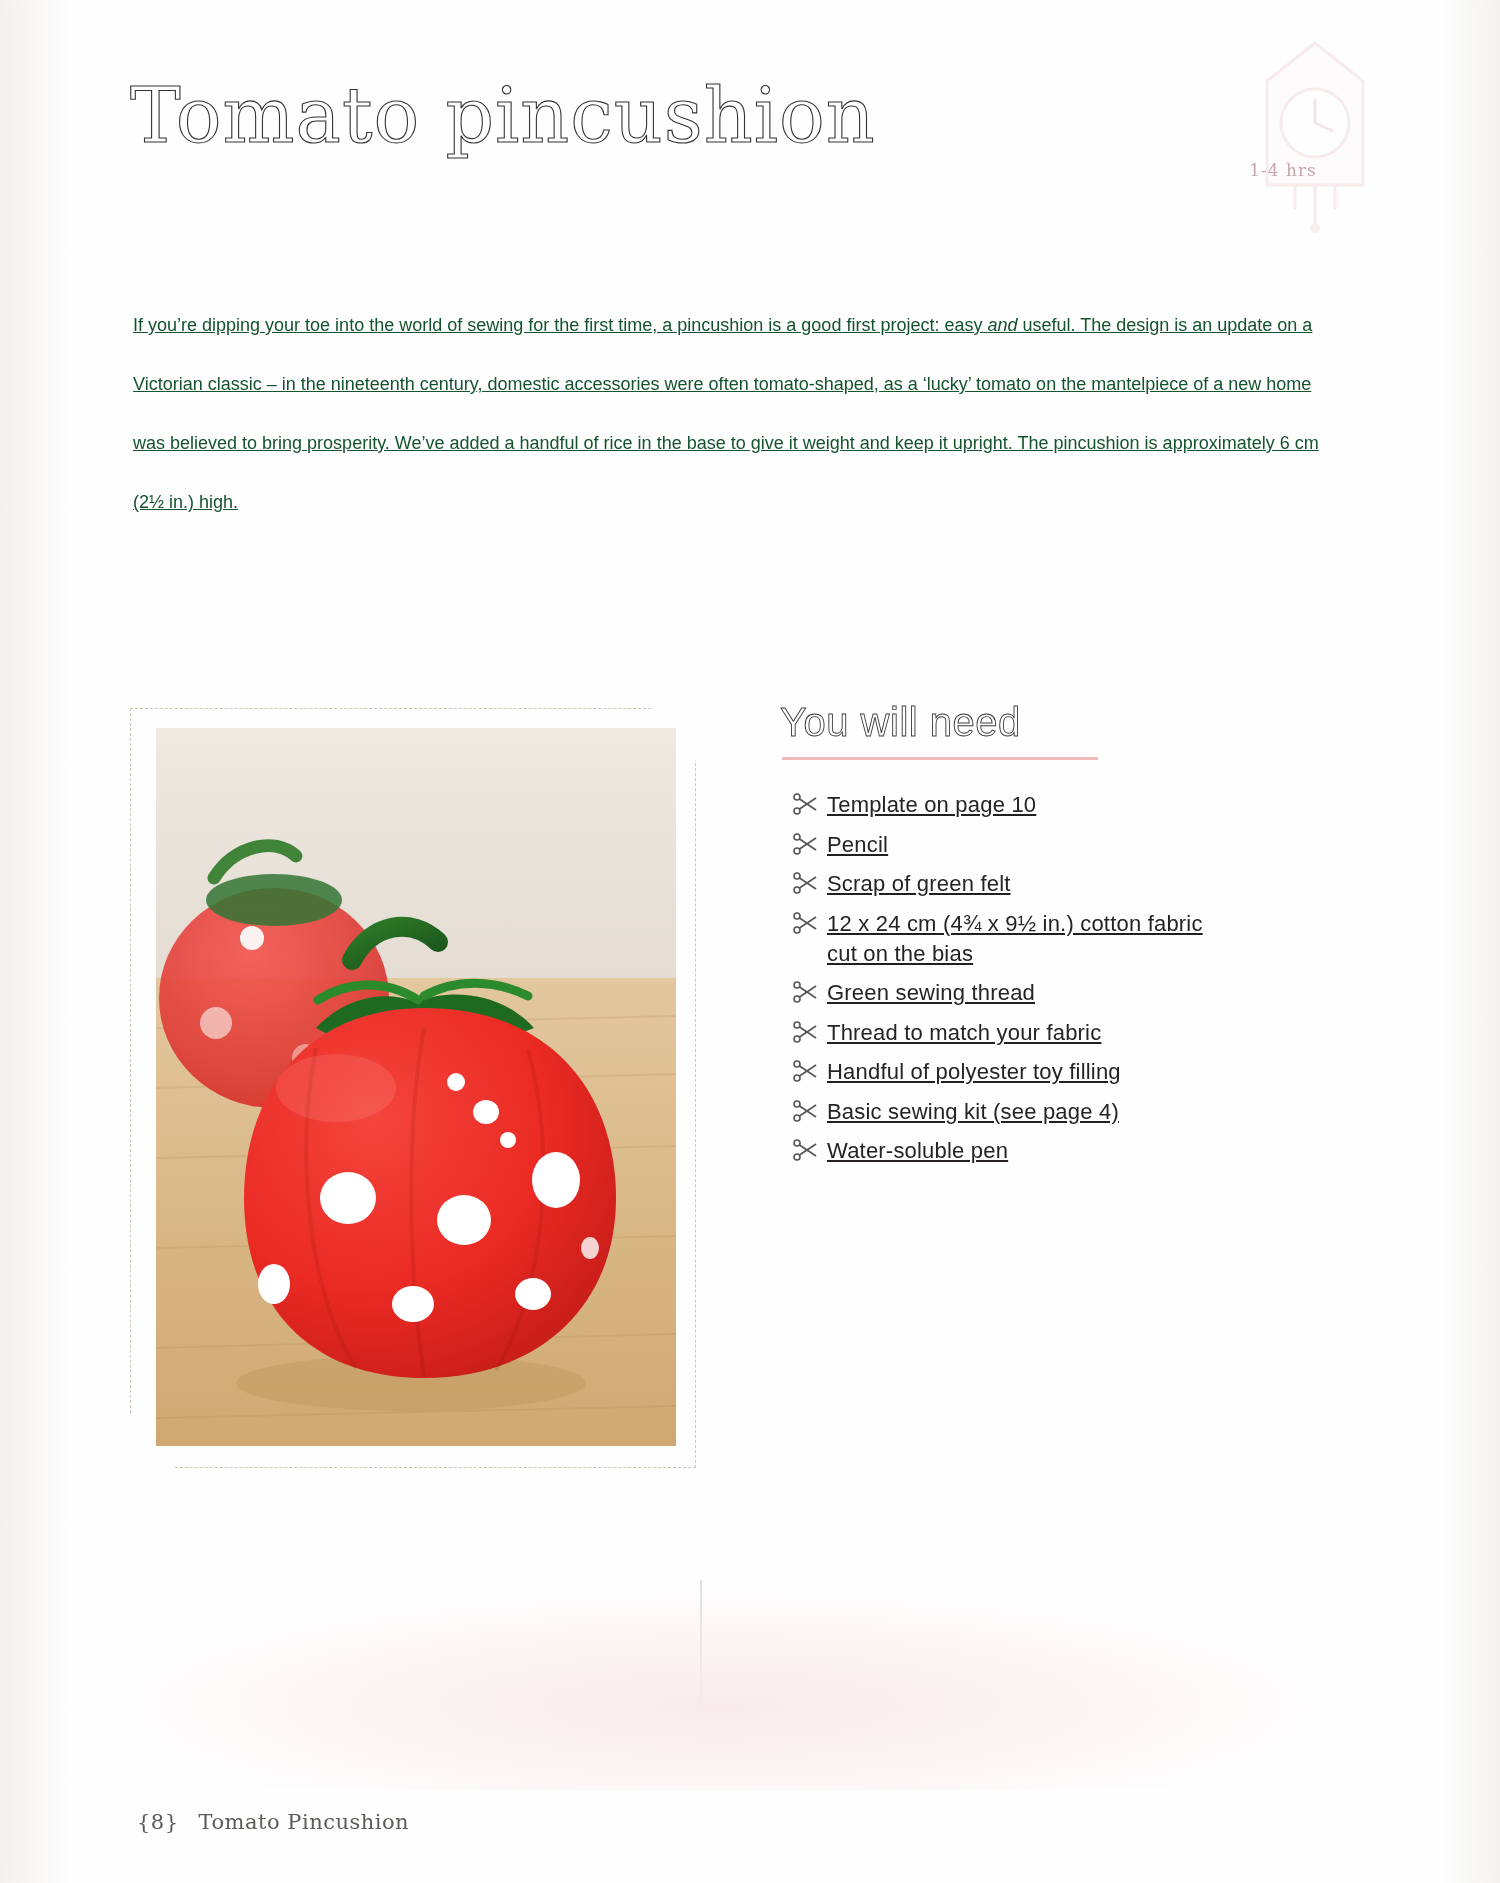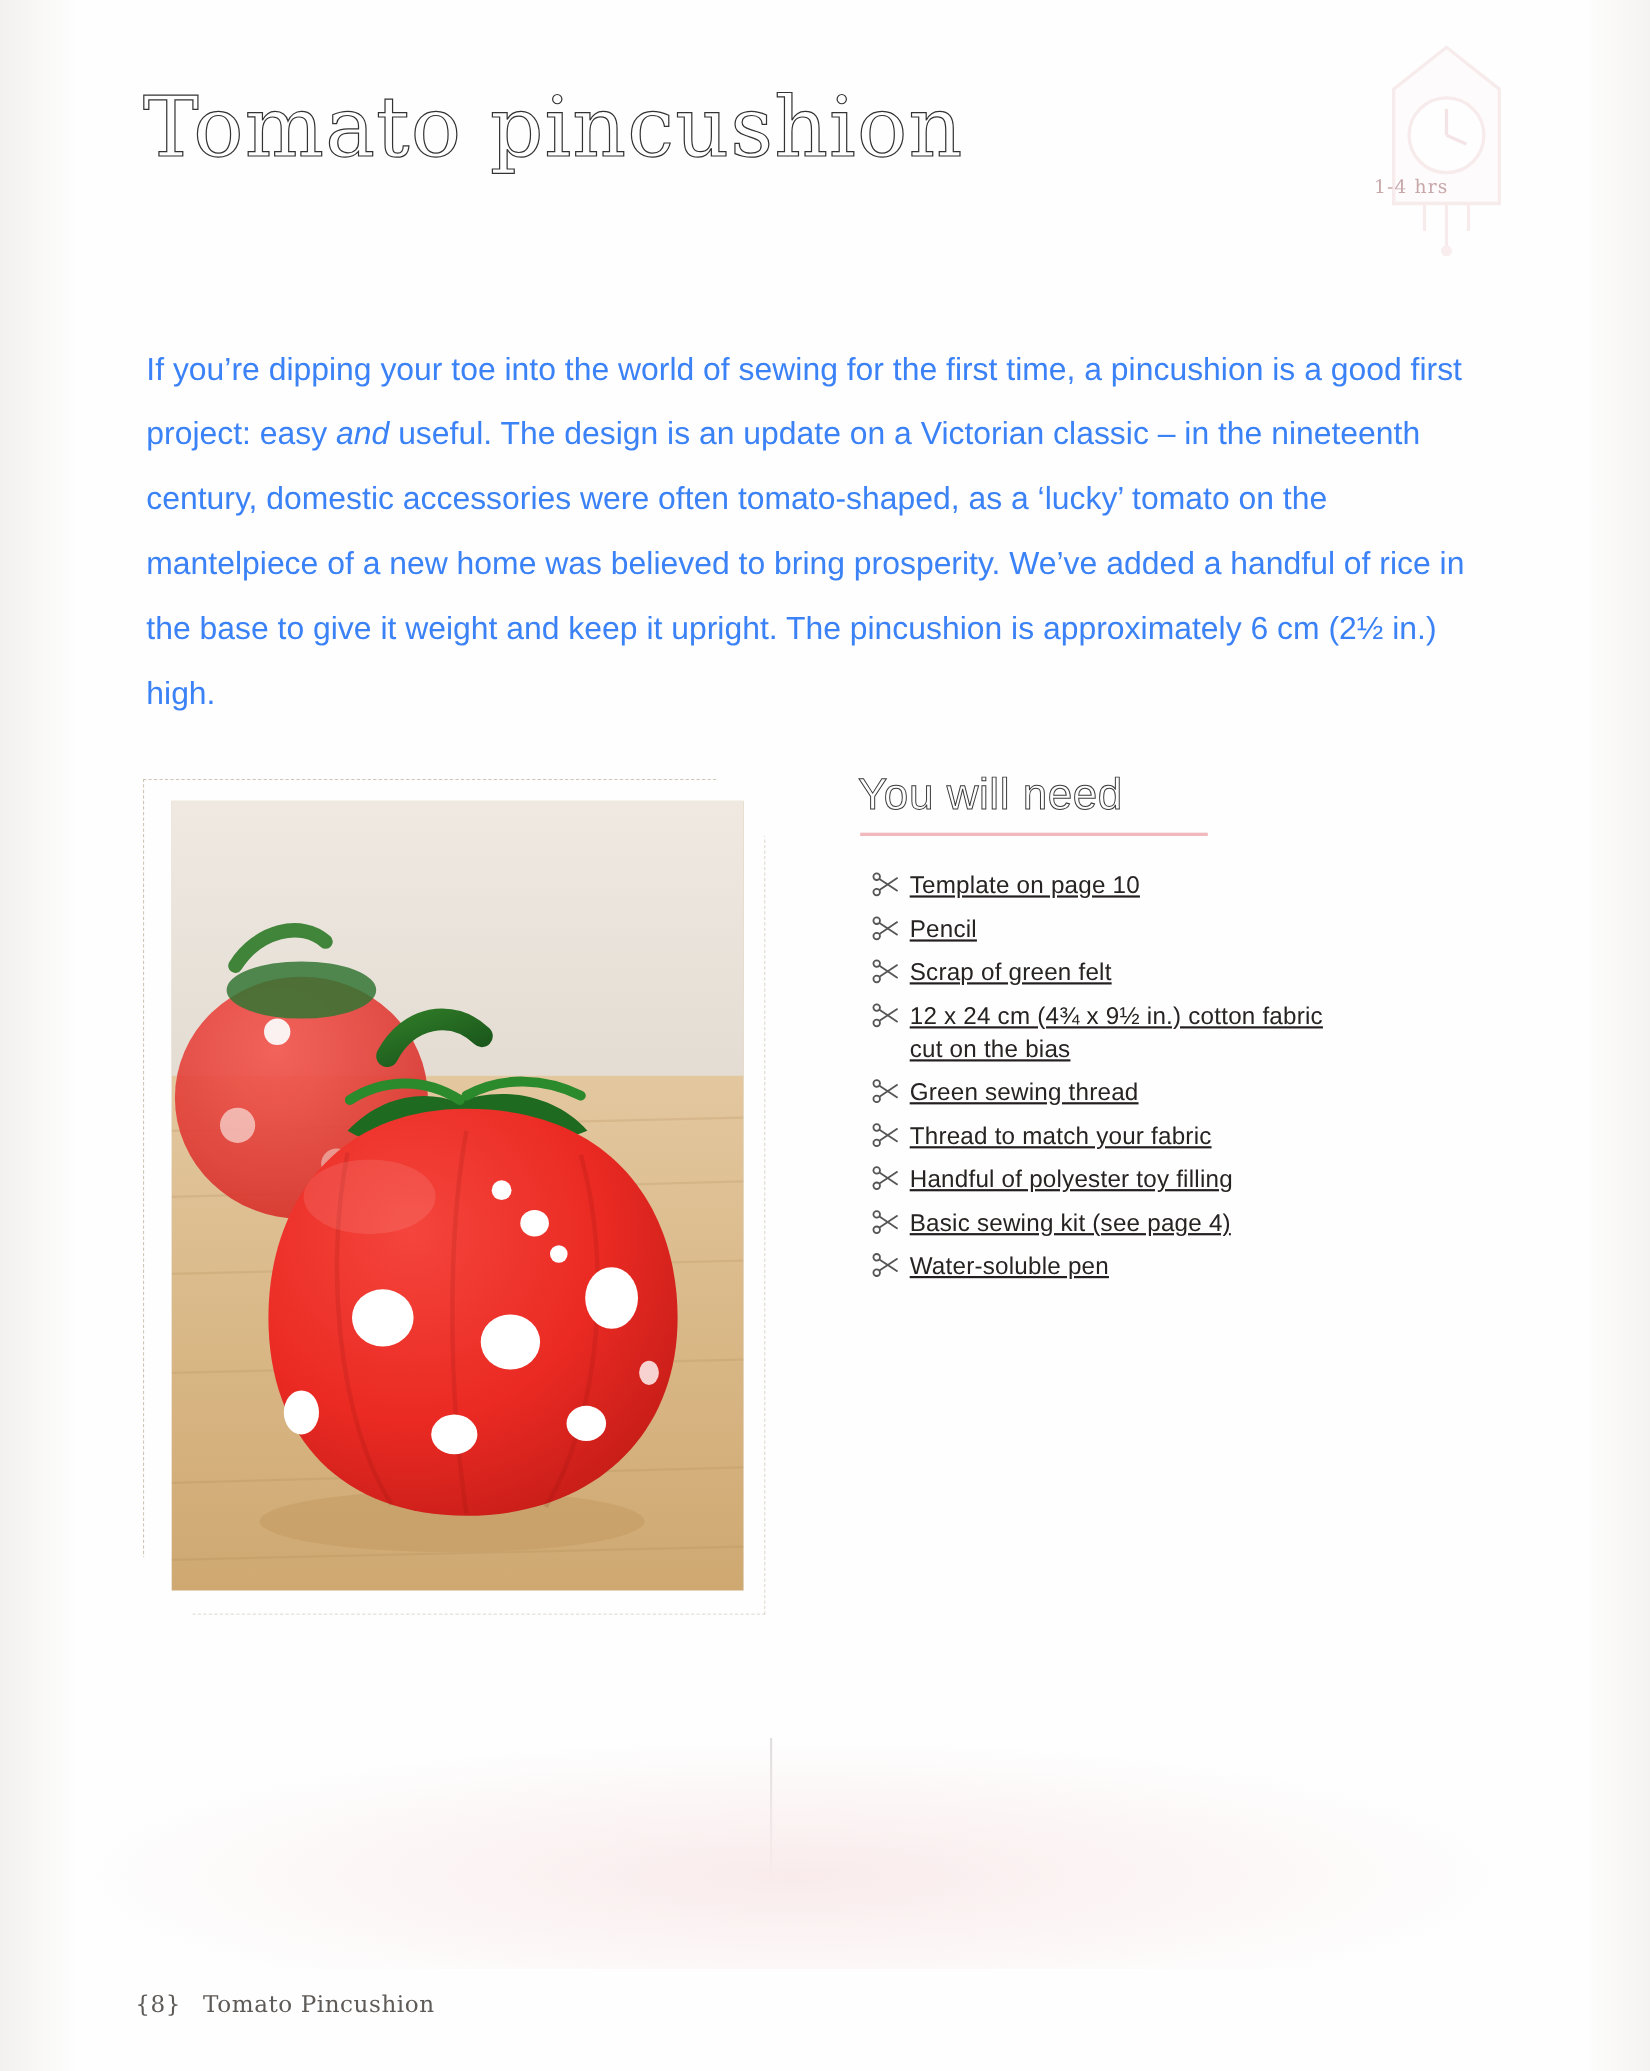--- a/index.html
+++ b/index.html
@@ -88,24 +88,25 @@
     letter-spacing: 1px;
     color: #c8a7a9;
   }
 
   
   .intro {
     position: absolute;
     left: 133px;
     top: 278px;
     width: 1200px;
-    font-size: 29px;
+    font-size: 18px;
     line-height: 59px;
-    color: #3b82f6;
+    color: #14532d;
     font-family: "Liberation Sans", sans-serif;
+    text-decoration: underline;
   }
   .intro em { font-style: italic; }
 
   
   .photo-frame {
     position: absolute;
     left: 130px;
     top: 708px;
     width: 566px;
     height: 760px;
@@ -172,21 +173,21 @@
     top: 2px;
     width: 26px;
     height: 24px;
     color: #5c5c5c;
   }
   .ywn-list li .scissor svg { display:block; }
 
   
   .footer {
     position: absolute;
-    left: 123px;
+    left: 137px;
     top: 1810px;
     font-family: "DejaVu Serif", serif;
     font-size: 21px;
     color: #5e5a57;
     letter-spacing: 0.5px;
   }
   .footer .page-num { margin-right: 20px; }
 </style>
 </head>
 <body>

